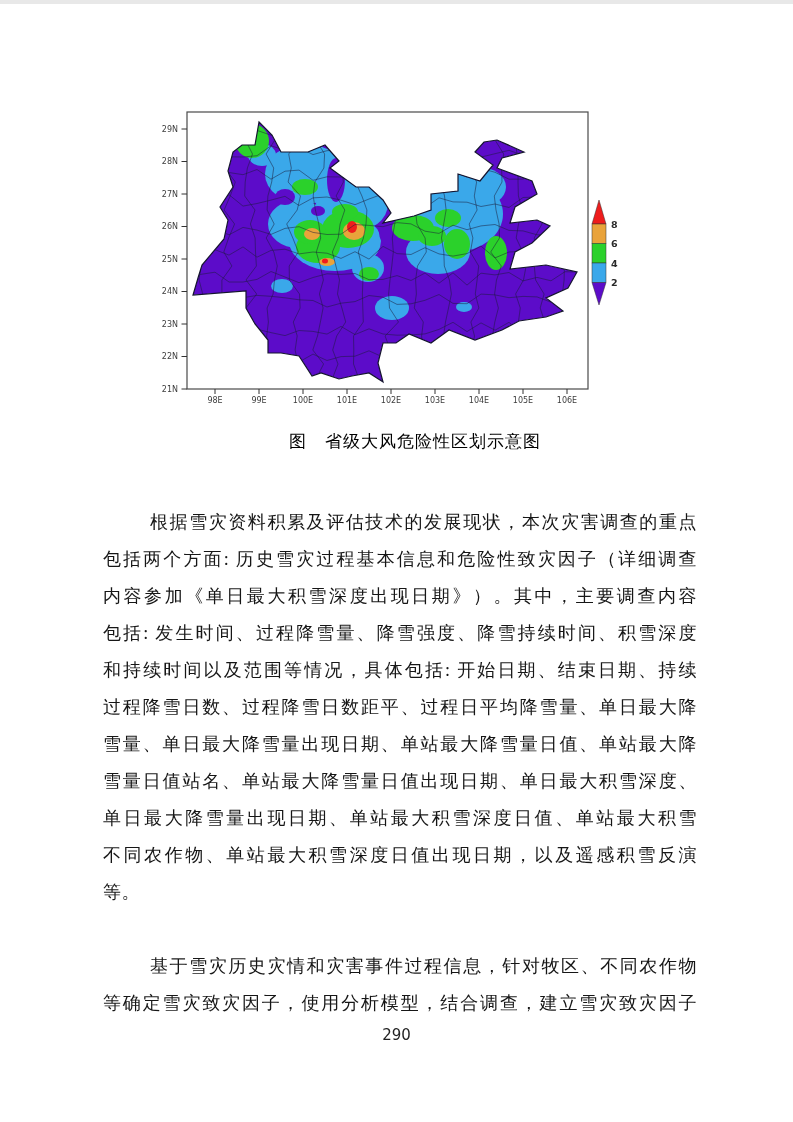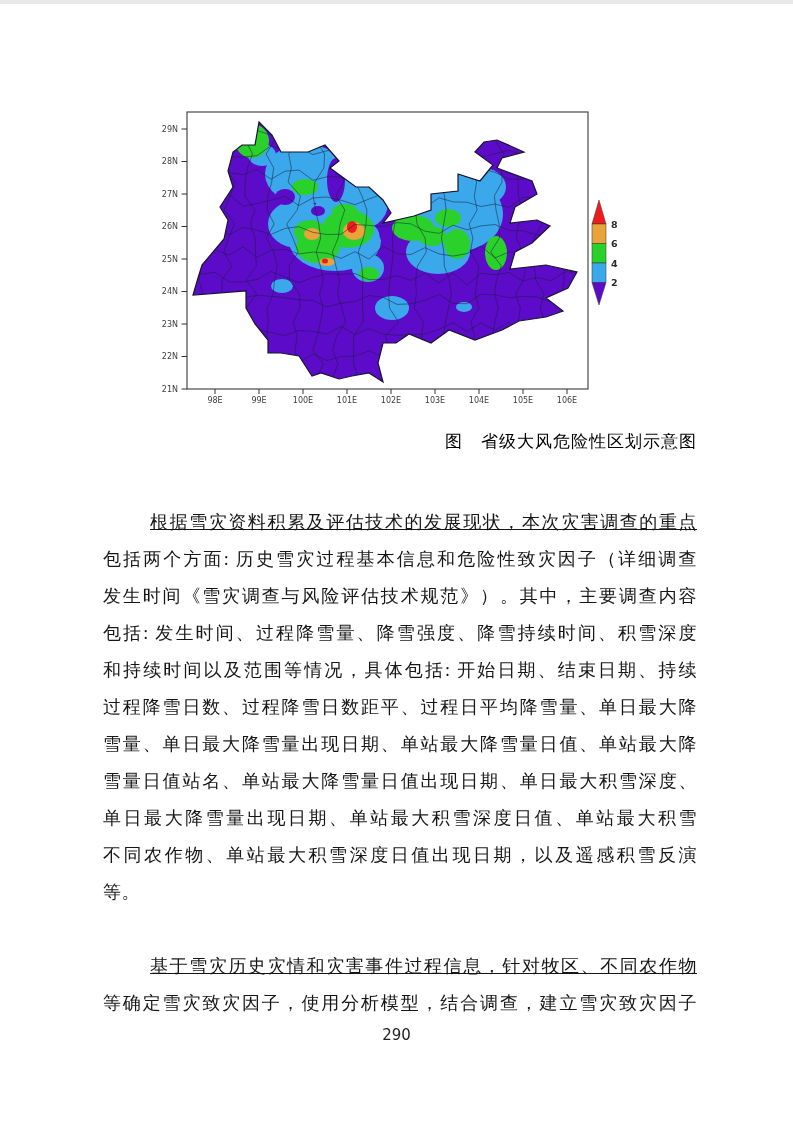--- a/index.html
+++ b/index.html
@@ -5,37 +5,37 @@
   html,body { margin:0; padding:0; background:#e8e8e8; }
   .page {
     position:relative; width:793px; height:1122px; margin:4px auto;
     background:#ffffff; overflow:hidden;
     font-family:"Liberation Serif", serif; color:#111;
   }
   .figure-wrap { position:absolute; left:150px; top:95px; width:480px; height:310px; }
   svg { font-family:"DejaVu Sans", sans-serif; }
   .caption {
     position:absolute; left:103px; top:426px; width:594px;
-    text-align:right; padding-left:30px; box-sizing:border-box;
+    text-align:center; padding-left:30px; box-sizing:border-box;
     font-size:17px; letter-spacing:1px; white-space:pre; color:#000;
   }
   .heading {
     position:absolute; left:155px; top:461px; margin:0;
     font-family:"Liberation Sans", sans-serif;
     font-size:20px; font-weight:bold; letter-spacing:1px; color:#000;
   }
   .para { position:absolute; left:103px; width:594px; }
   .p1 { top:500px; }
   .p2 { top:944px; }
   .bodyline {
     height:37px; line-height:37px; font-size:18px; color:#161616;
     text-align:justify; text-align-last:justify; text-justify:inter-character;
     letter-spacing:0.5px; overflow:hidden;
   }
-  .bodyline.indent { padding-left:47px;text-decoration:underline; }
+  .bodyline.indent { padding-left:47px; }
   .bodyline.short { text-align-last:left; }
   .page-number {
     position:absolute; left:0; top:1022px; width:100%;
     text-align:center; font-family:"DejaVu Sans", sans-serif;
     font-size:15px; color:#222;
   }
 </style>
 </head>
 <body>
 
@@ -165,21 +165,21 @@
         </g>
       </svg>
   </div>
 
   <div class="caption">图　省级大风危险性区划示意图</div>
 
 
   <div class="para p1">
     <div class="bodyline indent">根据雪灾资料积累及评估技术的发展现状，本次灾害调查的重点</div>
     <div class="bodyline">包括两个方面: 历史雪灾过程基本信息和危险性致灾因子（详细调查</div>
-    <div class="bodyline">发生时间《雪灾调查与风险评估技术规范》）。其中，主要调查内容</div>
+    <div class="bodyline">内容参加《单日最大积雪深度出现日期》）。其中，主要调查内容</div>
     <div class="bodyline">包括: 发生时间、过程降雪量、降雪强度、降雪持续时间、积雪深度</div>
     <div class="bodyline">和持续时间以及范围等情况，具体包括: 开始日期、结束日期、持续</div>
     <div class="bodyline">过程降雪日数、过程降雪日数距平、过程日平均降雪量、单日最大降</div>
     <div class="bodyline">雪量、单日最大降雪量出现日期、单站最大降雪量日值、单站最大降</div>
     <div class="bodyline">雪量日值站名、单站最大降雪量日值出现日期、单日最大积雪深度、</div>
     <div class="bodyline">单日最大降雪量出现日期、单站最大积雪深度日值、单站最大积雪</div>
     <div class="bodyline">不同农作物、单站最大积雪深度日值出现日期，以及遥感积雪反演</div>
     <div class="bodyline short">等。</div>
   </div>
 

